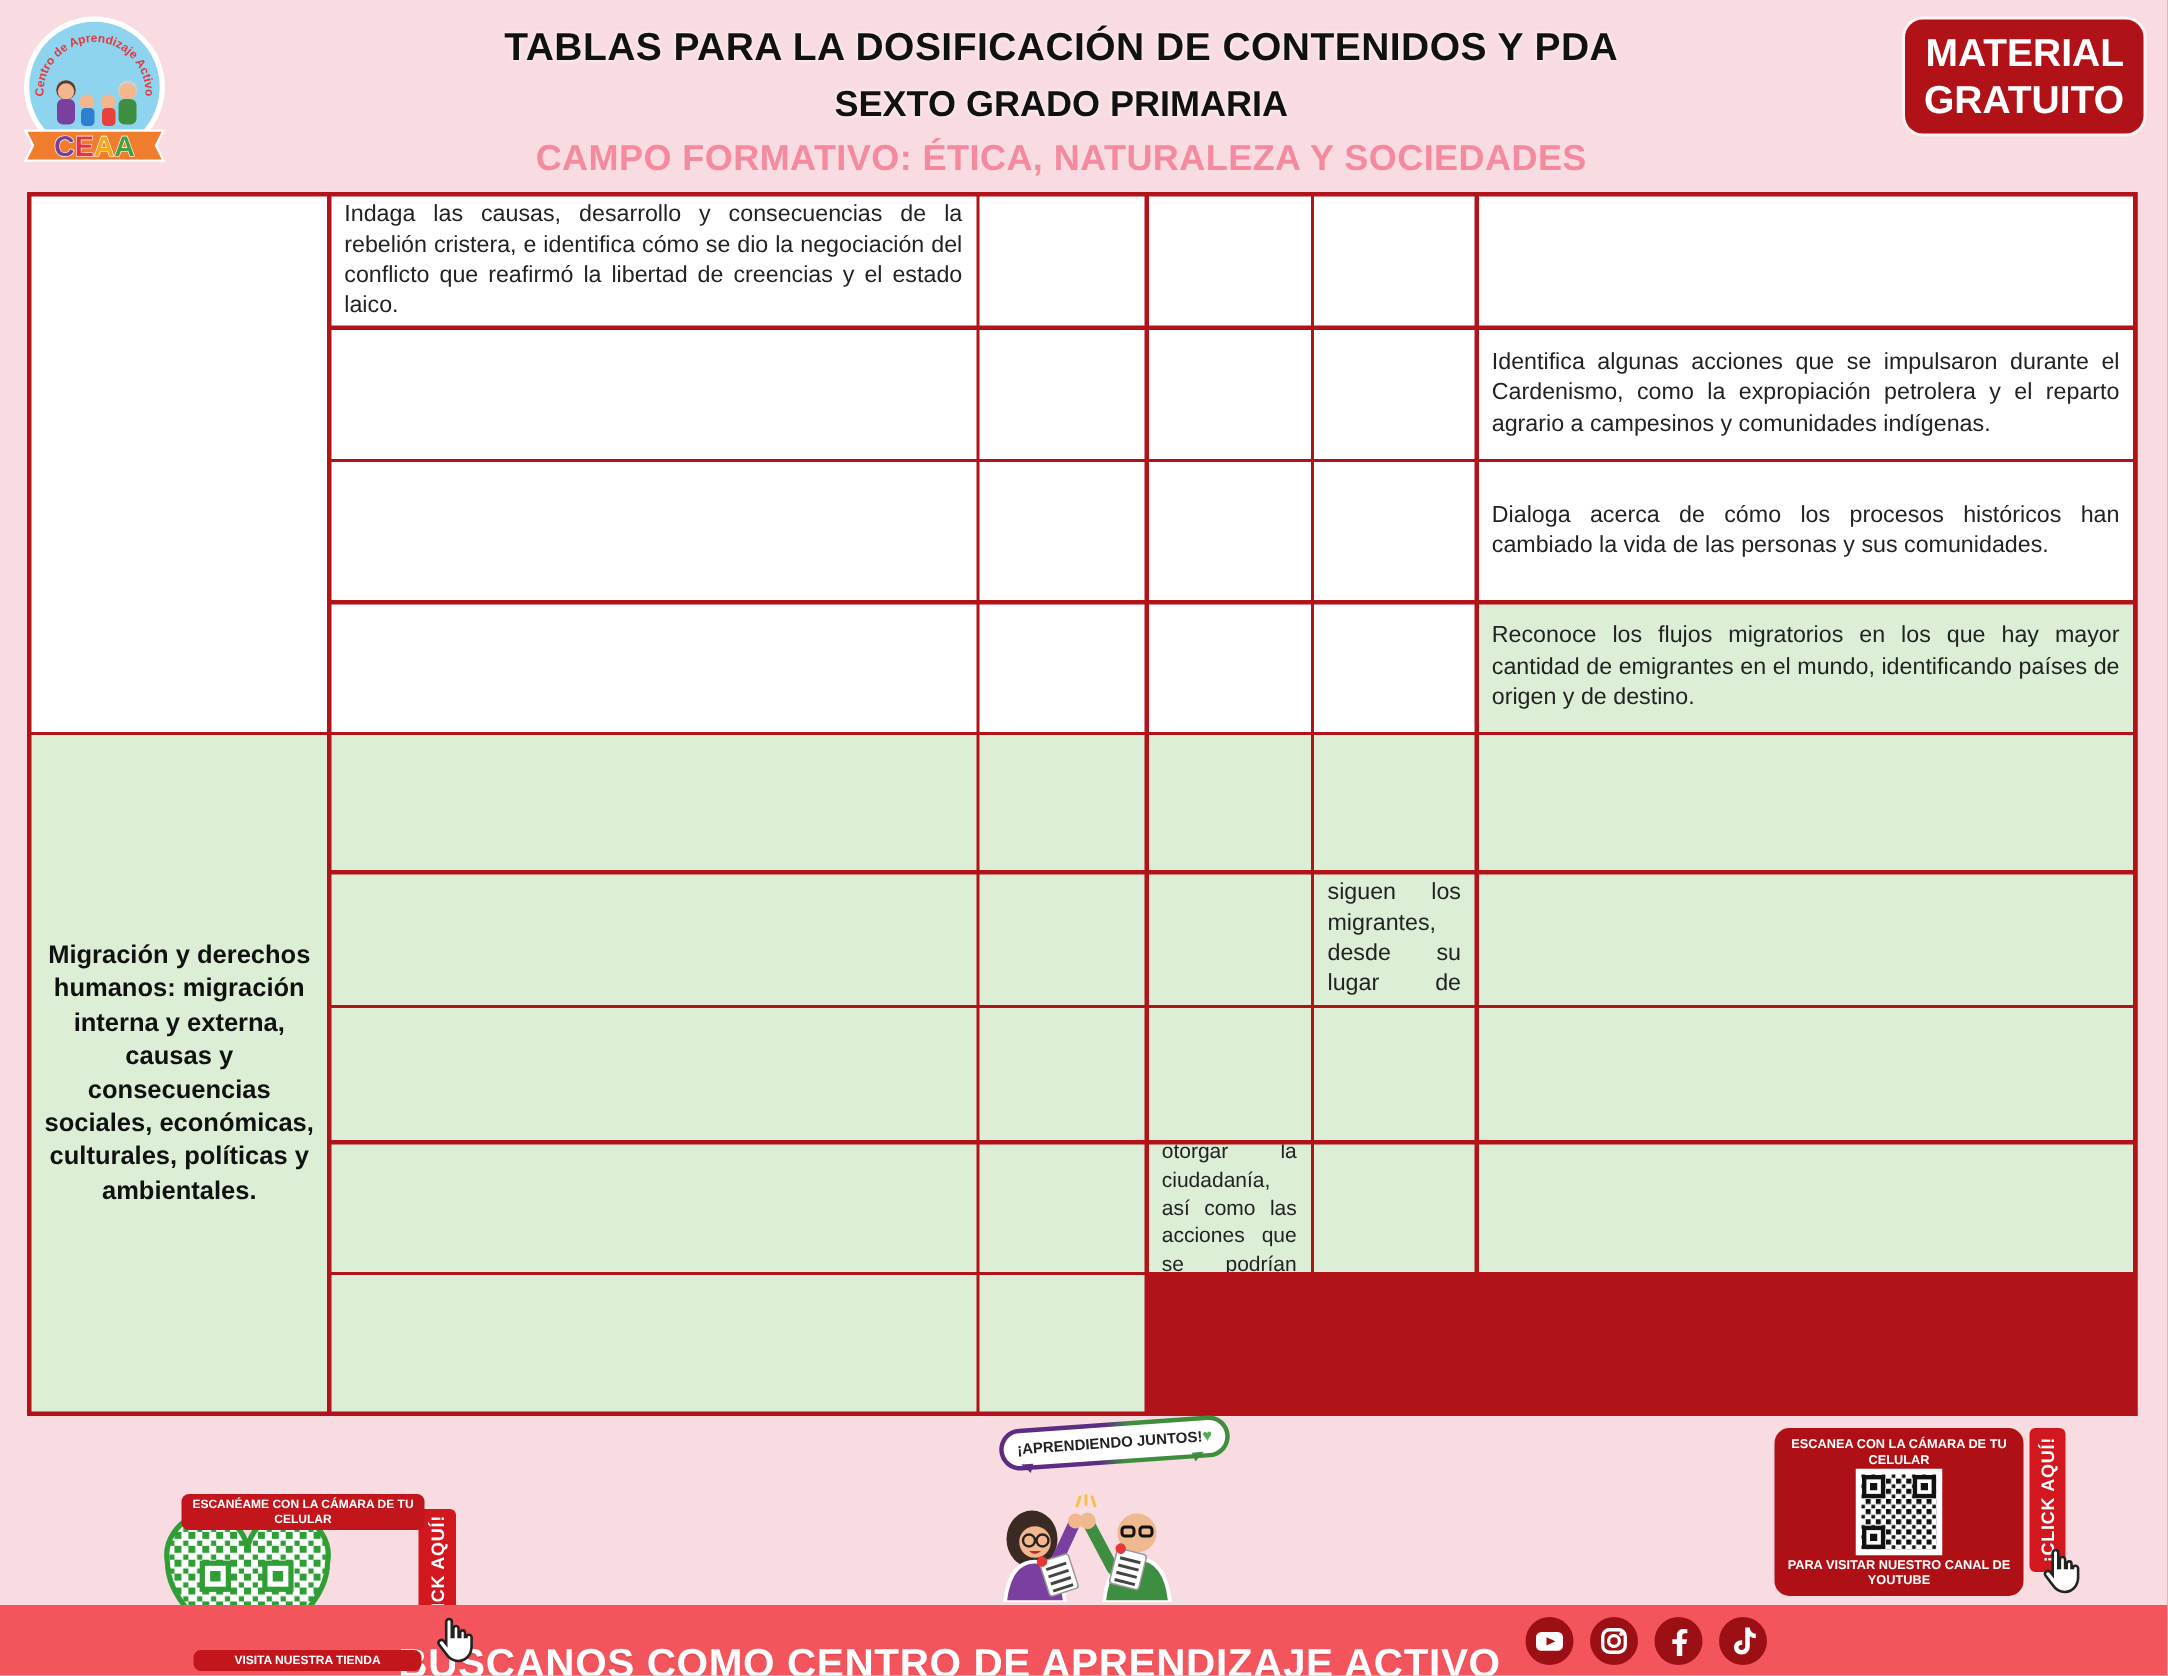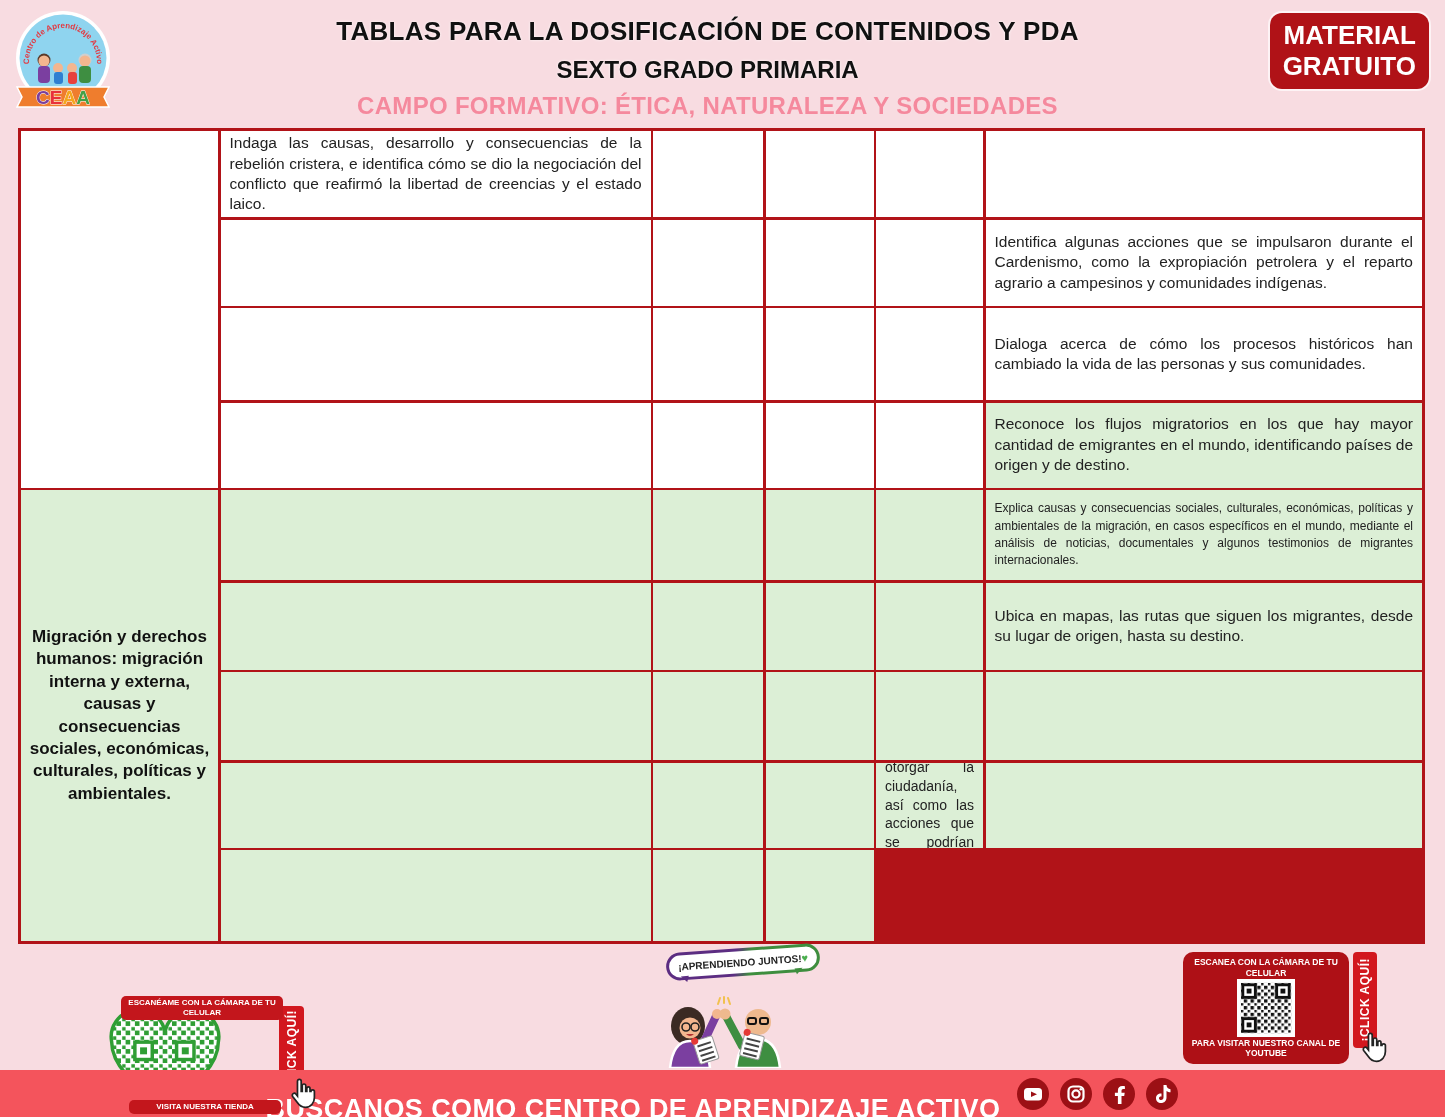--- a/index.html
+++ b/index.html
@@ -155,23 +155,20 @@
     <div class="cell w"></div>
 
     <div class="cell txt g">
         <p>Reconoce los flujos migratorios en los que hay mayor cantidad de emigrantes en el mundo, identificando países de origen y de destino.</p>
       </div>
     <div class="cell g"></div>
     <div class="cell g"></div>
     <div class="cell g"></div>
     <div class="cell g"></div>
 
-    <div class="cell txt small g">
-        <p>Explica causas y consecuencias sociales, culturales, económicas, políticas y ambientales de la migración, en casos específicos en el mundo, mediante el análisis de noticias, documentales y algunos testimonios de migrantes internacionales.</p>
-      </div>
     <div class="cell g"></div>
     <div class="cell g"></div>
     <div class="cell g"></div>
     <div class="cell g"></div>
 
     <div class="cell txt g">
         <p>Ubica en mapas, las rutas que siguen los migrantes, desde su lugar de origen, hasta su destino.</p>
       </div>
     <div class="cell g"></div>
     <div class="cell g"></div>

